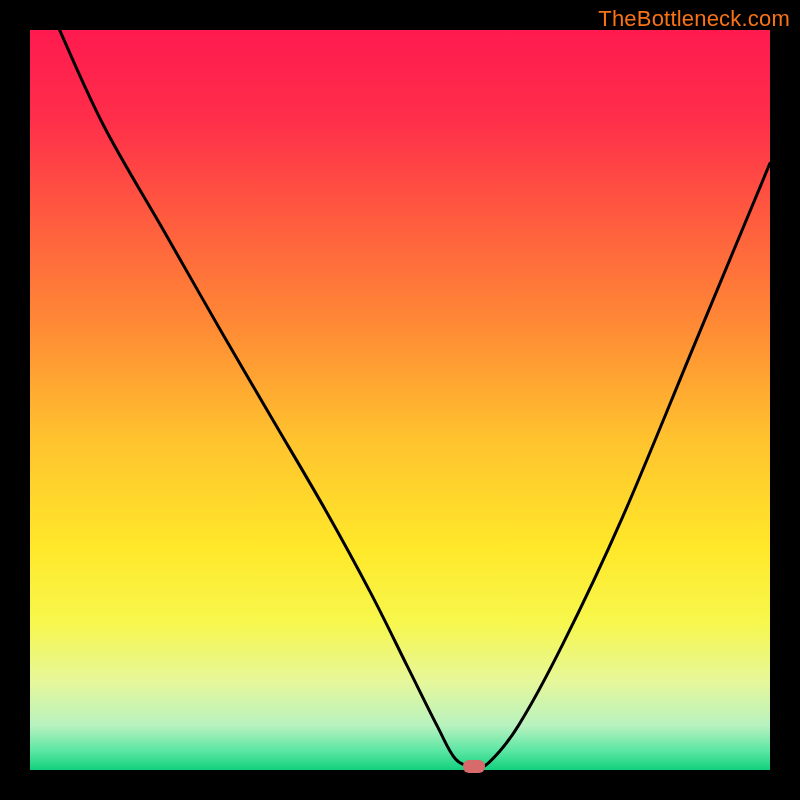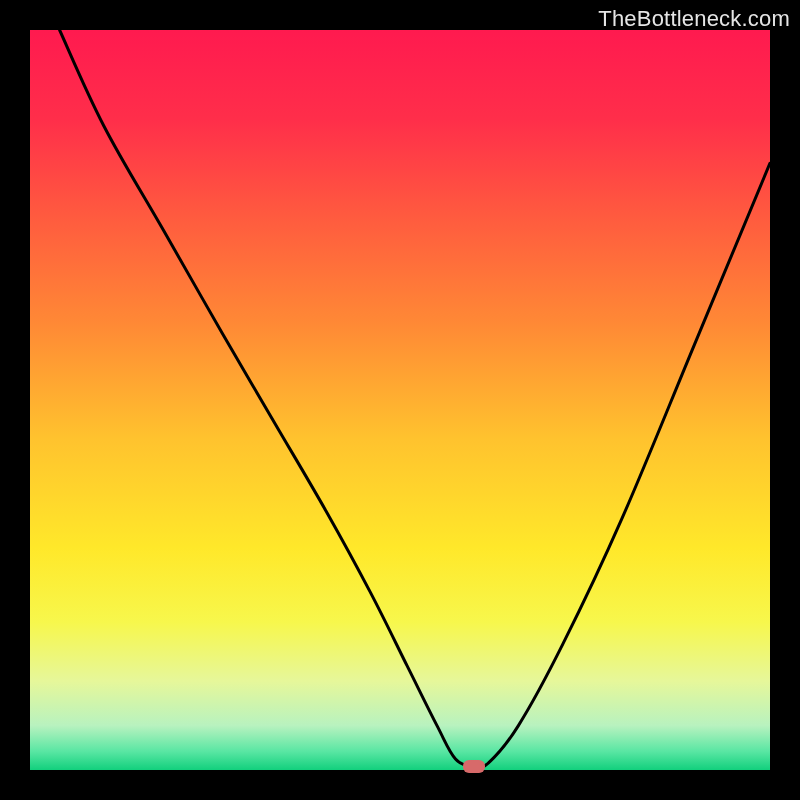--- a/index.html
+++ b/index.html
@@ -21,21 +21,21 @@
     position: absolute;
     left: 30px;
     top: 30px;
     width: 740px;
     height: 740px;
   }
   .watermark {
     position: absolute;
     top: 6px;
     right: 10px;
-    color: #e5e5e5;
+    color: #f97316;
     font-size: 22px;
     font-weight: 500;
     letter-spacing: 0.2px;
     user-select: none;
   }
   .marker {
     position: absolute;
     background: #d76a6a;
     border-radius: 6px;
   }

